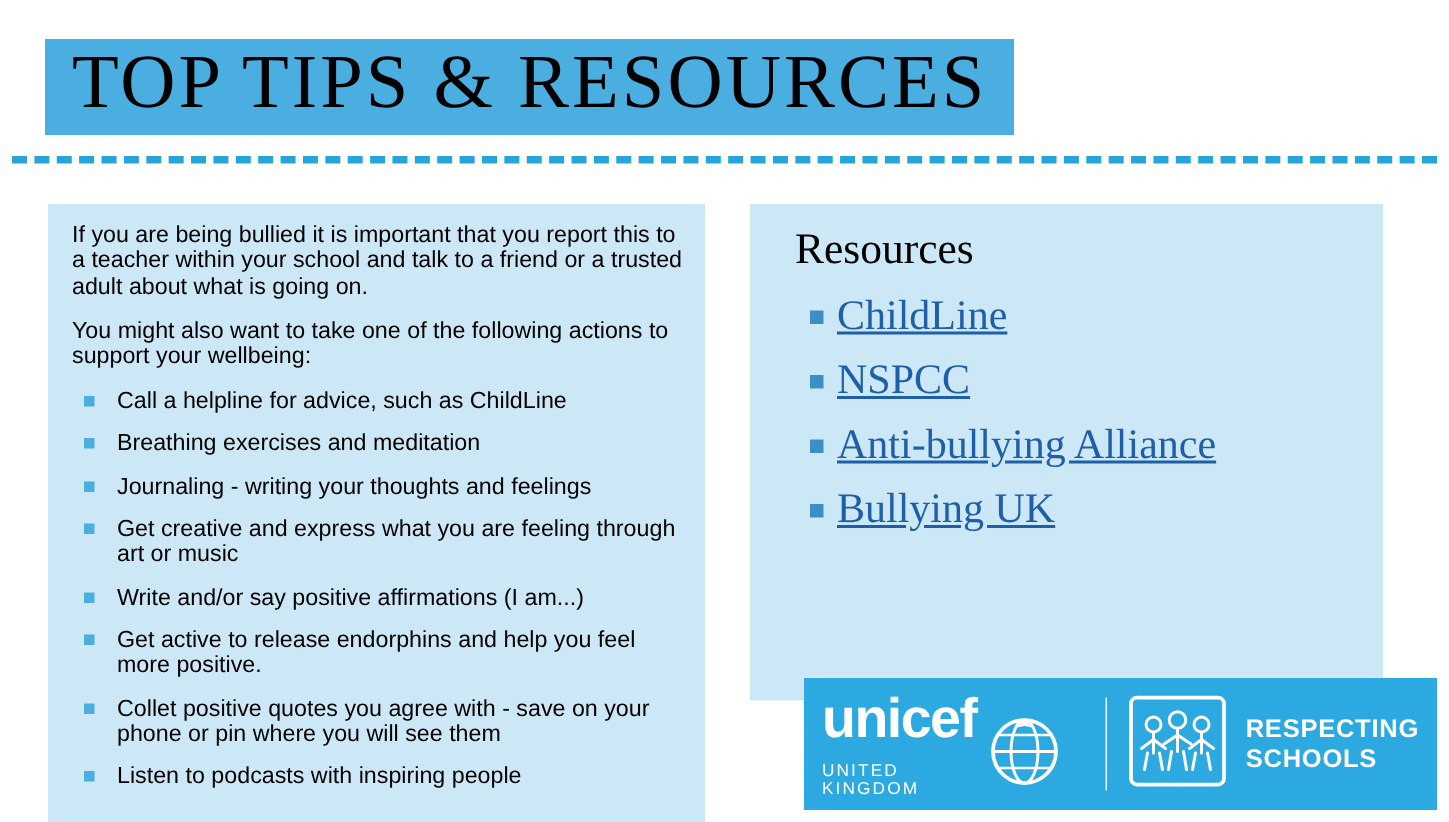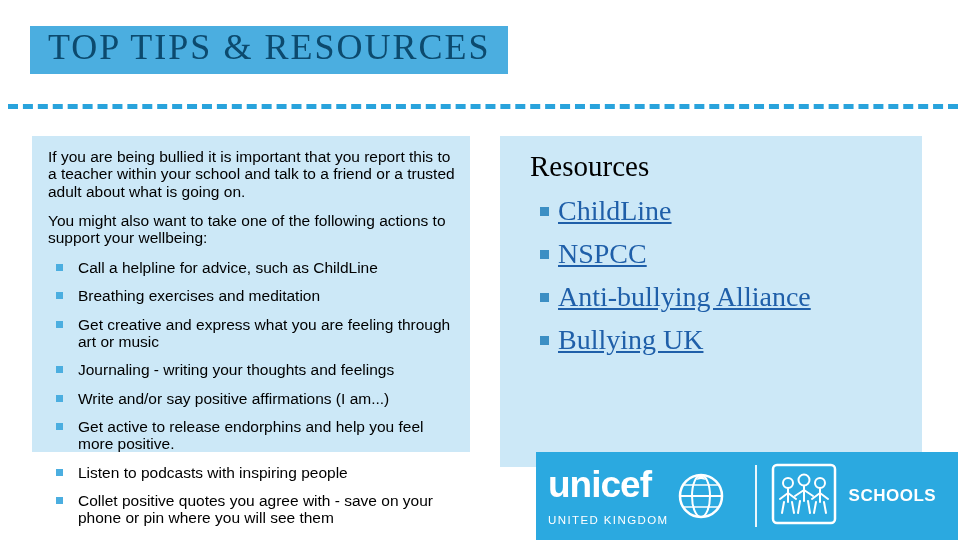--- a/index.html
+++ b/index.html
@@ -25,44 +25,44 @@
   
   .title-band {
     position: absolute;
     left: 30px;
     top: 26px;
     background: #4BAEE0;
     padding: 3px 18px 7px 18px;
   }
   .title-band .title-text {
     font-family: "Liberation Serif", serif;
-    font-size: 36px;
+    font-size: 51px;
     line-height: 1.05;
     letter-spacing: 2px;
-    color: #0c4a6e;
+    color: #000000;
     white-space: nowrap;
   }
 
   
   .dashed-rule {
     position: absolute;
     left: 8px;
     top: 104px;
     width: 950px;
     height: 0;
     border-top: 5px dashed #29A3DC;
   }
 
   
   .left-box {
     position: absolute;
     left: 32px;
     top: 136px;
     width: 438px;
-    height: 316px;
+    height: 412px;
     background: #CCE8F7;
     padding: 12px 9px 10px 16px;
     box-sizing: border-box;
   }
   .para {
     font-size: 15.5px;
     line-height: 1.12;
     color: #000000;
     margin: 0 0 12px 0;
   }
@@ -199,26 +199,26 @@
   </div>
 
   <div class="dashed-rule"></div>
 
   <div class="left-box">
     <p class="para">If you are being bullied it is important that you report this to a teacher within your school and talk to a friend or a trusted adult about what is going on.</p>
     <p class="para">You might also want to take one of the following actions to support your wellbeing:</p>
     <ul class="bullet-list">
       <li><span class="sq"></span><span>Call a helpline for advice, such as ChildLine</span></li>
       <li><span class="sq"></span><span>Breathing exercises and meditation</span></li>
+      <li><span class="sq"></span><span>Journaling - writing your thoughts and feelings</span></li>
       <li><span class="sq"></span><span>Get creative and express what you are feeling through art or music</span></li>
-      <li><span class="sq"></span><span>Journaling - writing your thoughts and feelings</span></li>
       <li><span class="sq"></span><span>Write and/or say positive affirmations (I am...)</span></li>
       <li><span class="sq"></span><span>Get active to release endorphins and help you feel more positive.</span></li>
+      <li><span class="sq"></span><span>Collet positive quotes you agree with - save on your phone or pin where you will see them</span></li>
       <li><span class="sq"></span><span>Listen to podcasts with inspiring people</span></li>
-      <li><span class="sq"></span><span>Collet positive quotes you agree with - save on your phone or pin where you will see them</span></li>
     </ul>
   </div>
 
   <div class="right-box">
     <div class="res-heading">Resources</div>
     <ul class="res-list">
       <li>
         <span class="sq"></span>
         <a>ChildLine</a>
       </li>
@@ -264,18 +264,19 @@
           <rect x="2" y="2" width="62" height="58" rx="4" fill="none" stroke="#ffffff" stroke-width="2.5"></rect>
           <circle cx="17" cy="20" r="5" fill="none" stroke="#ffffff" stroke-width="2"></circle>
           <path d="M17 26 v13 M17 30 l-8 6 M17 30 l8 6 M13 39 l-2 11 M21 39 l2 11" fill="none" stroke="#ffffff" stroke-width="2" stroke-linecap="round"></path>
           <circle cx="33" cy="17" r="5.5" fill="none" stroke="#ffffff" stroke-width="2"></circle>
           <path d="M33 23 v15 M33 27 l-9 6 M33 27 l9 6 M29 38 l-2 12 M37 38 l2 12" fill="none" stroke="#ffffff" stroke-width="2" stroke-linecap="round"></path>
           <circle cx="49" cy="20" r="5" fill="none" stroke="#ffffff" stroke-width="2"></circle>
           <path d="M49 26 v13 M49 30 l-8 6 M49 30 l8 6 M45 39 l-2 11 M53 39 l2 11" fill="none" stroke="#ffffff" stroke-width="2" stroke-linecap="round"></path>
         </svg>
       </span>
       <div class="rrs-words">
+        <div>RESPECTING</div>
         <div>SCHOOLS</div>
       </div>
     </div>
   </div>
 
 </div>
 
 </body></html>

